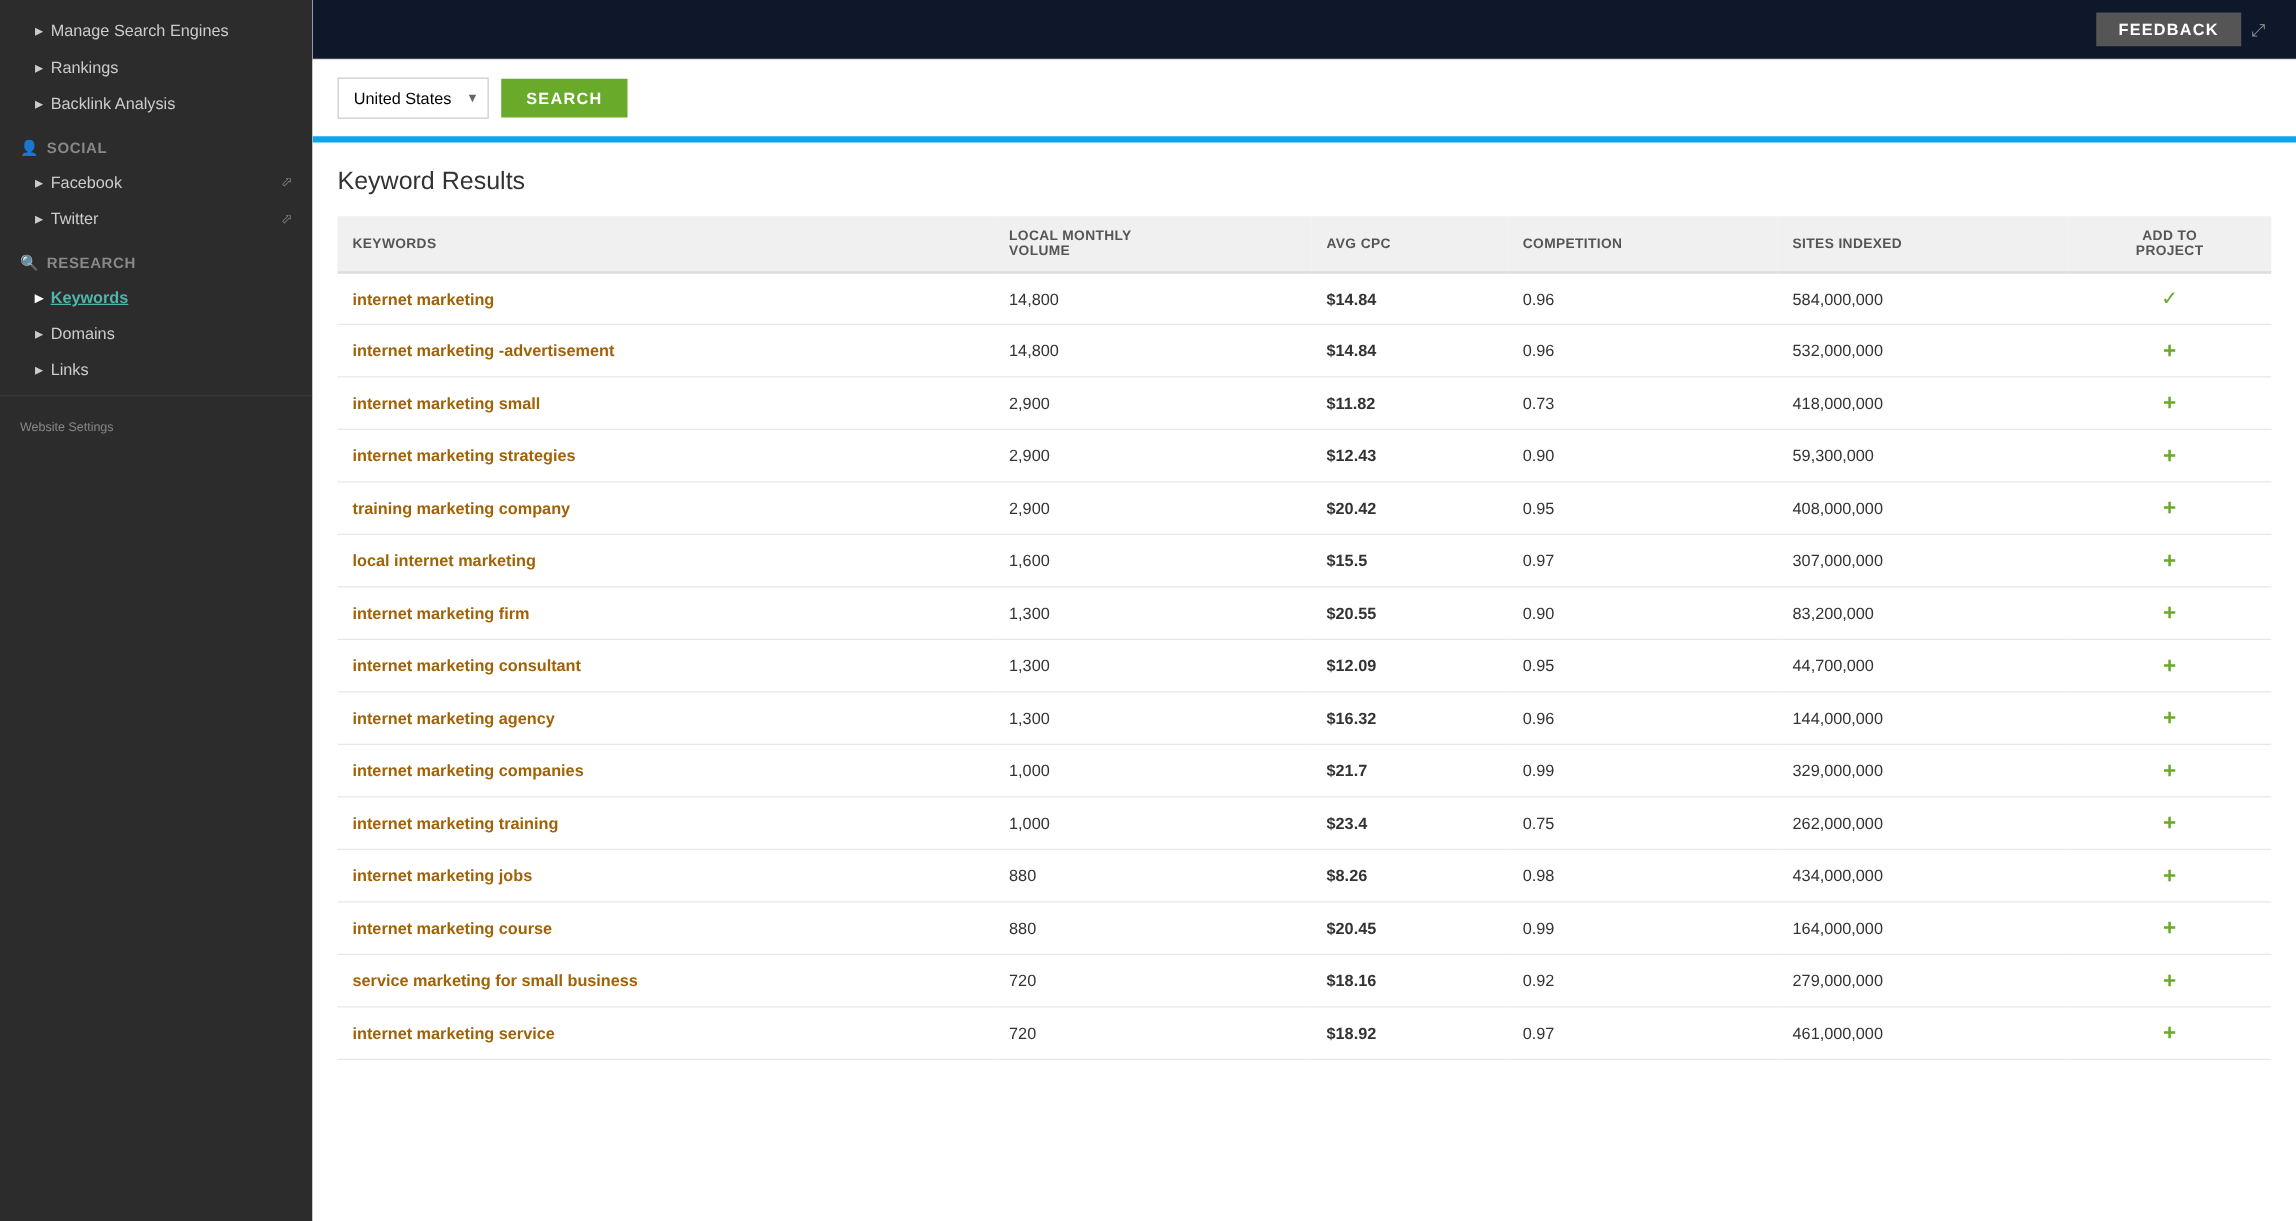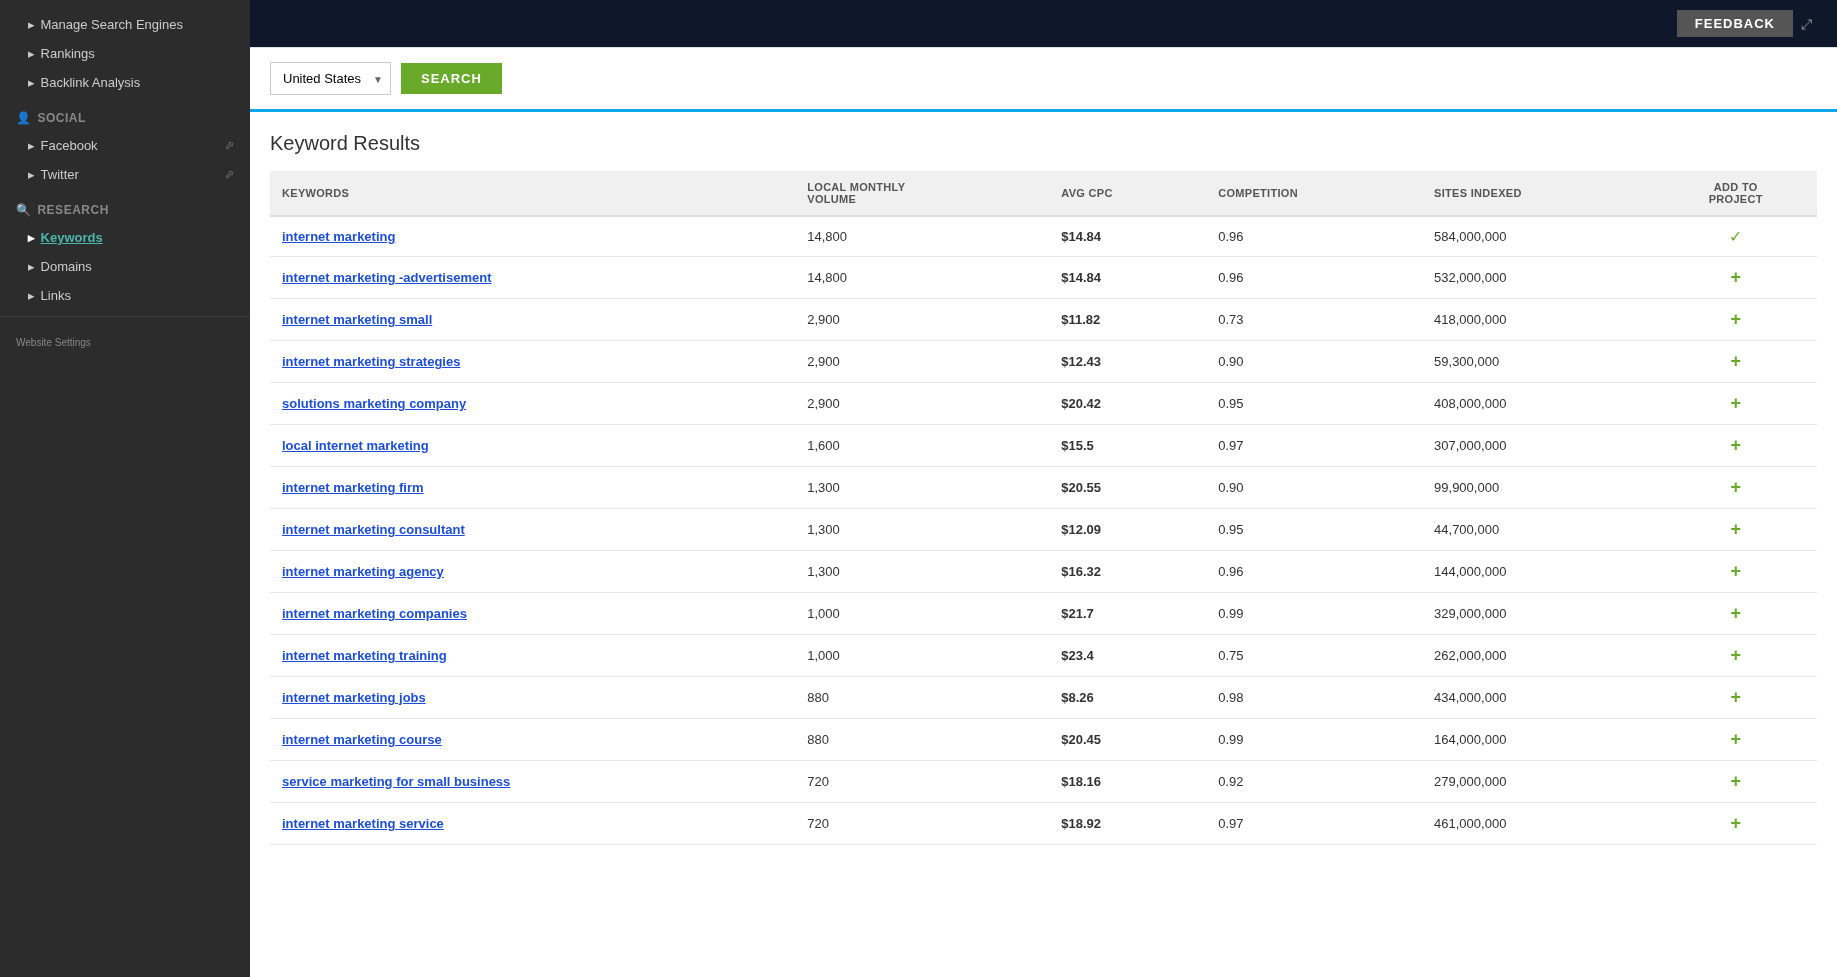--- a/index.html
+++ b/index.html
@@ -74,21 +74,21 @@
       text-transform: uppercase;
       letter-spacing: 1px;
     }
 
     
     .search-row {
       padding: 14px 20px;
       display: flex;
       align-items: center;
       gap: 10px;
-      border-bottom: 3px solid #0ea5e9;
+      border-bottom: 5px solid #0ea5e9;
     }
     .country-select {
       border: 1px solid #ccc;
       background: #fff;
       padding: 8px 12px;
       font-size: 13px;
       cursor: pointer;
       appearance: none;
       -webkit-appearance: none;
       padding-right: 28px;
@@ -157,22 +157,21 @@
     .keyword-table tbody tr {
       border-bottom: 1px solid #e8e8e8;
       background: #fff;
     }
     .keyword-table tbody td {
       padding: 10px 12px;
       color: #333;
     }
     .keyword-table tbody td.keyword-col {
       font-weight: bold;
-      color: #1d4ed8;
-      text-decoration: underline;
+      color: #a16207;
     }
     .keyword-table tbody td.cpc-col {
       font-weight: bold;
     }
     .add-btn {
       background: none;
       border: none;
       color: #6aaa2a;
       font-size: 18px;
       cursor: pointer;
@@ -327,21 +326,21 @@
       <td class="keyword-col">internet marketing strategies</td>
       <td>2,900</td>
       <td class="cpc-col">$12.43</td>
       <td>0.90</td>
       <td>59,300,000</td>
       <td class="add-col">
         <button class="add-btn">+</button>
       </td>
     </tr>
           <tr>
-      <td class="keyword-col">solutions marketing company</td>
+      <td class="keyword-col">training marketing company</td>
       <td>2,900</td>
       <td class="cpc-col">$20.42</td>
       <td>0.95</td>
       <td>408,000,000</td>
       <td class="add-col">
         <button class="add-btn">+</button>
       </td>
     </tr>
           <tr>
       <td class="keyword-col">local internet marketing</td>
@@ -351,21 +350,21 @@
       <td>307,000,000</td>
       <td class="add-col">
         <button class="add-btn">+</button>
       </td>
     </tr>
           <tr>
       <td class="keyword-col">internet marketing firm</td>
       <td>1,300</td>
       <td class="cpc-col">$20.55</td>
       <td>0.90</td>
-      <td>99,900,000</td>
+      <td>83,200,000</td>
       <td class="add-col">
         <button class="add-btn">+</button>
       </td>
     </tr>
           <tr>
       <td class="keyword-col">internet marketing consultant</td>
       <td>1,300</td>
       <td class="cpc-col">$12.09</td>
       <td>0.95</td>
       <td>44,700,000</td>

